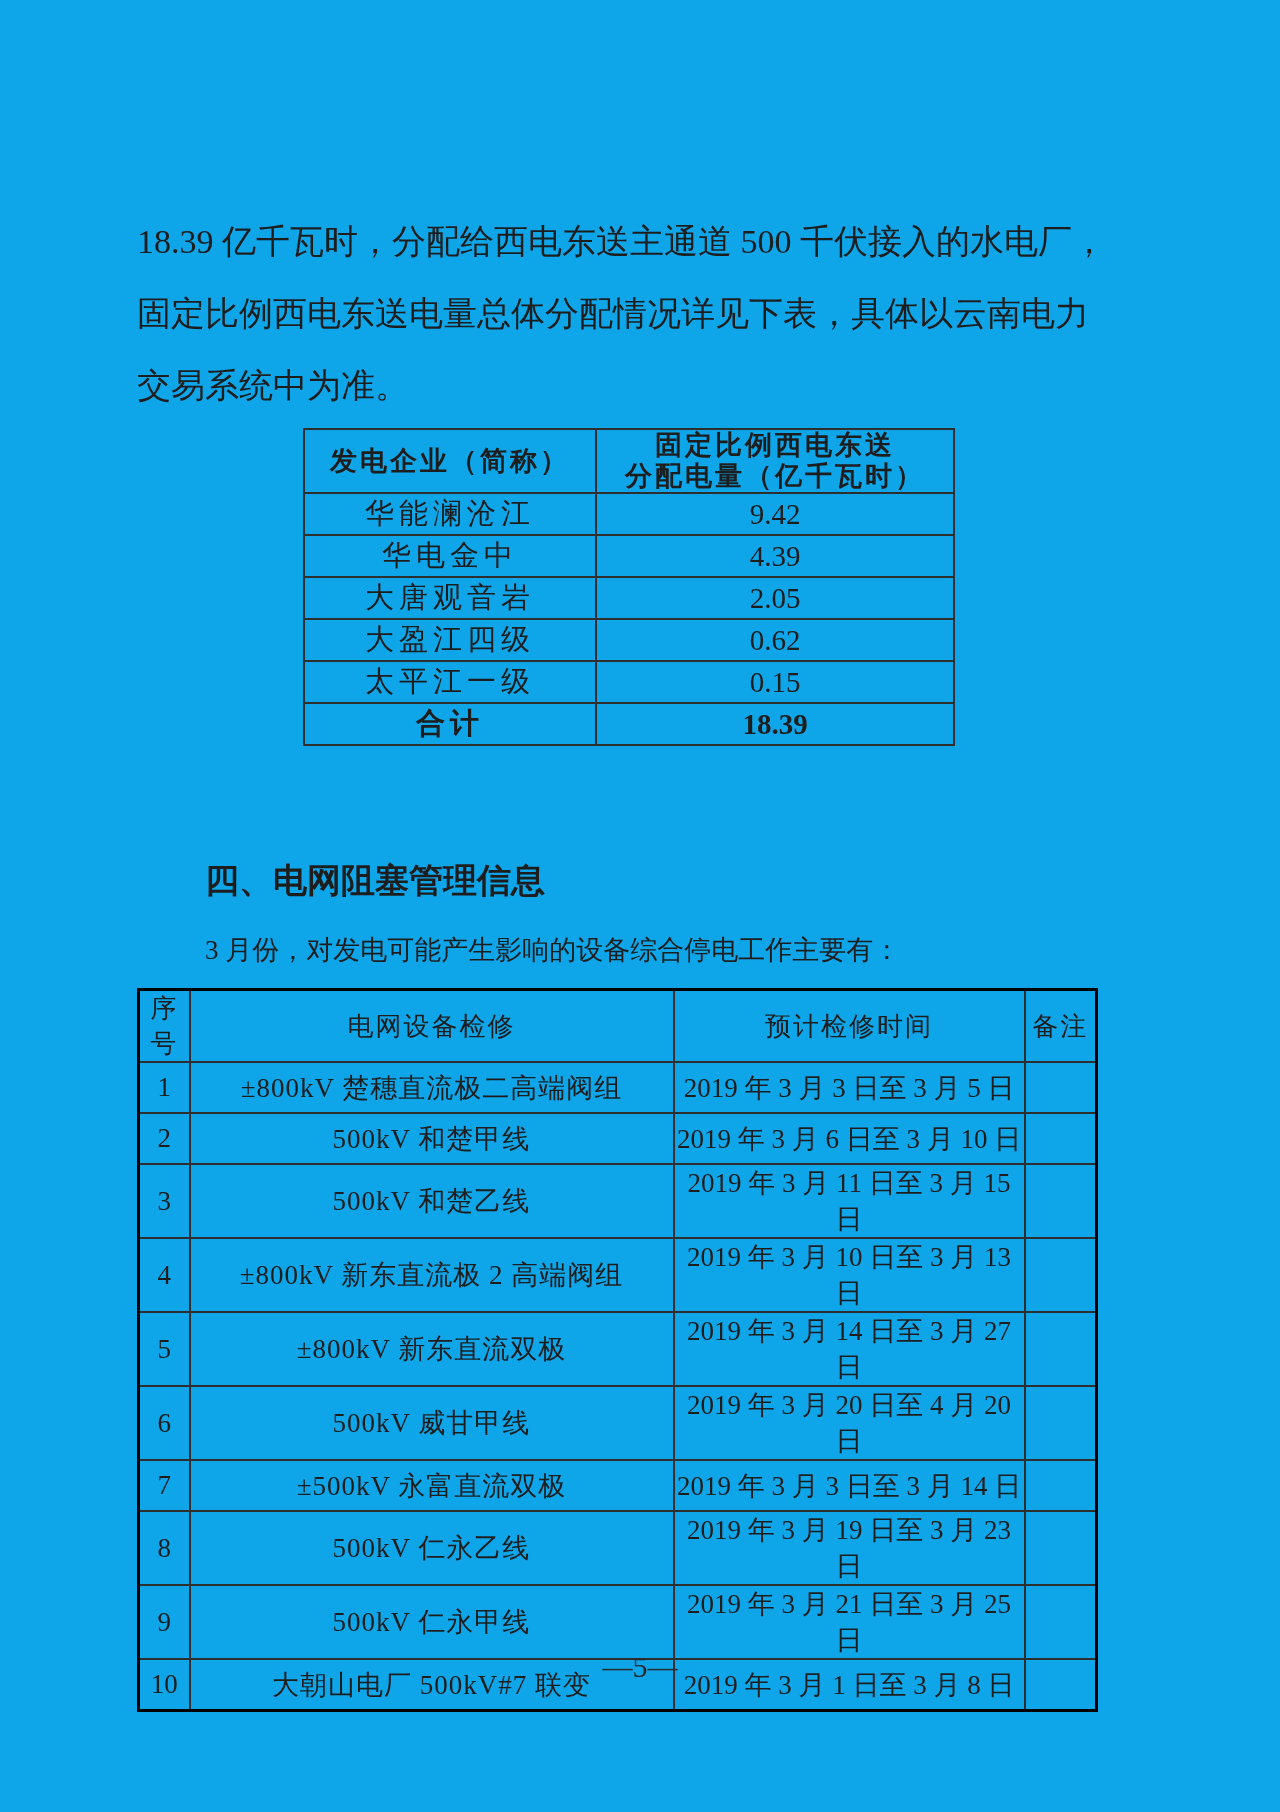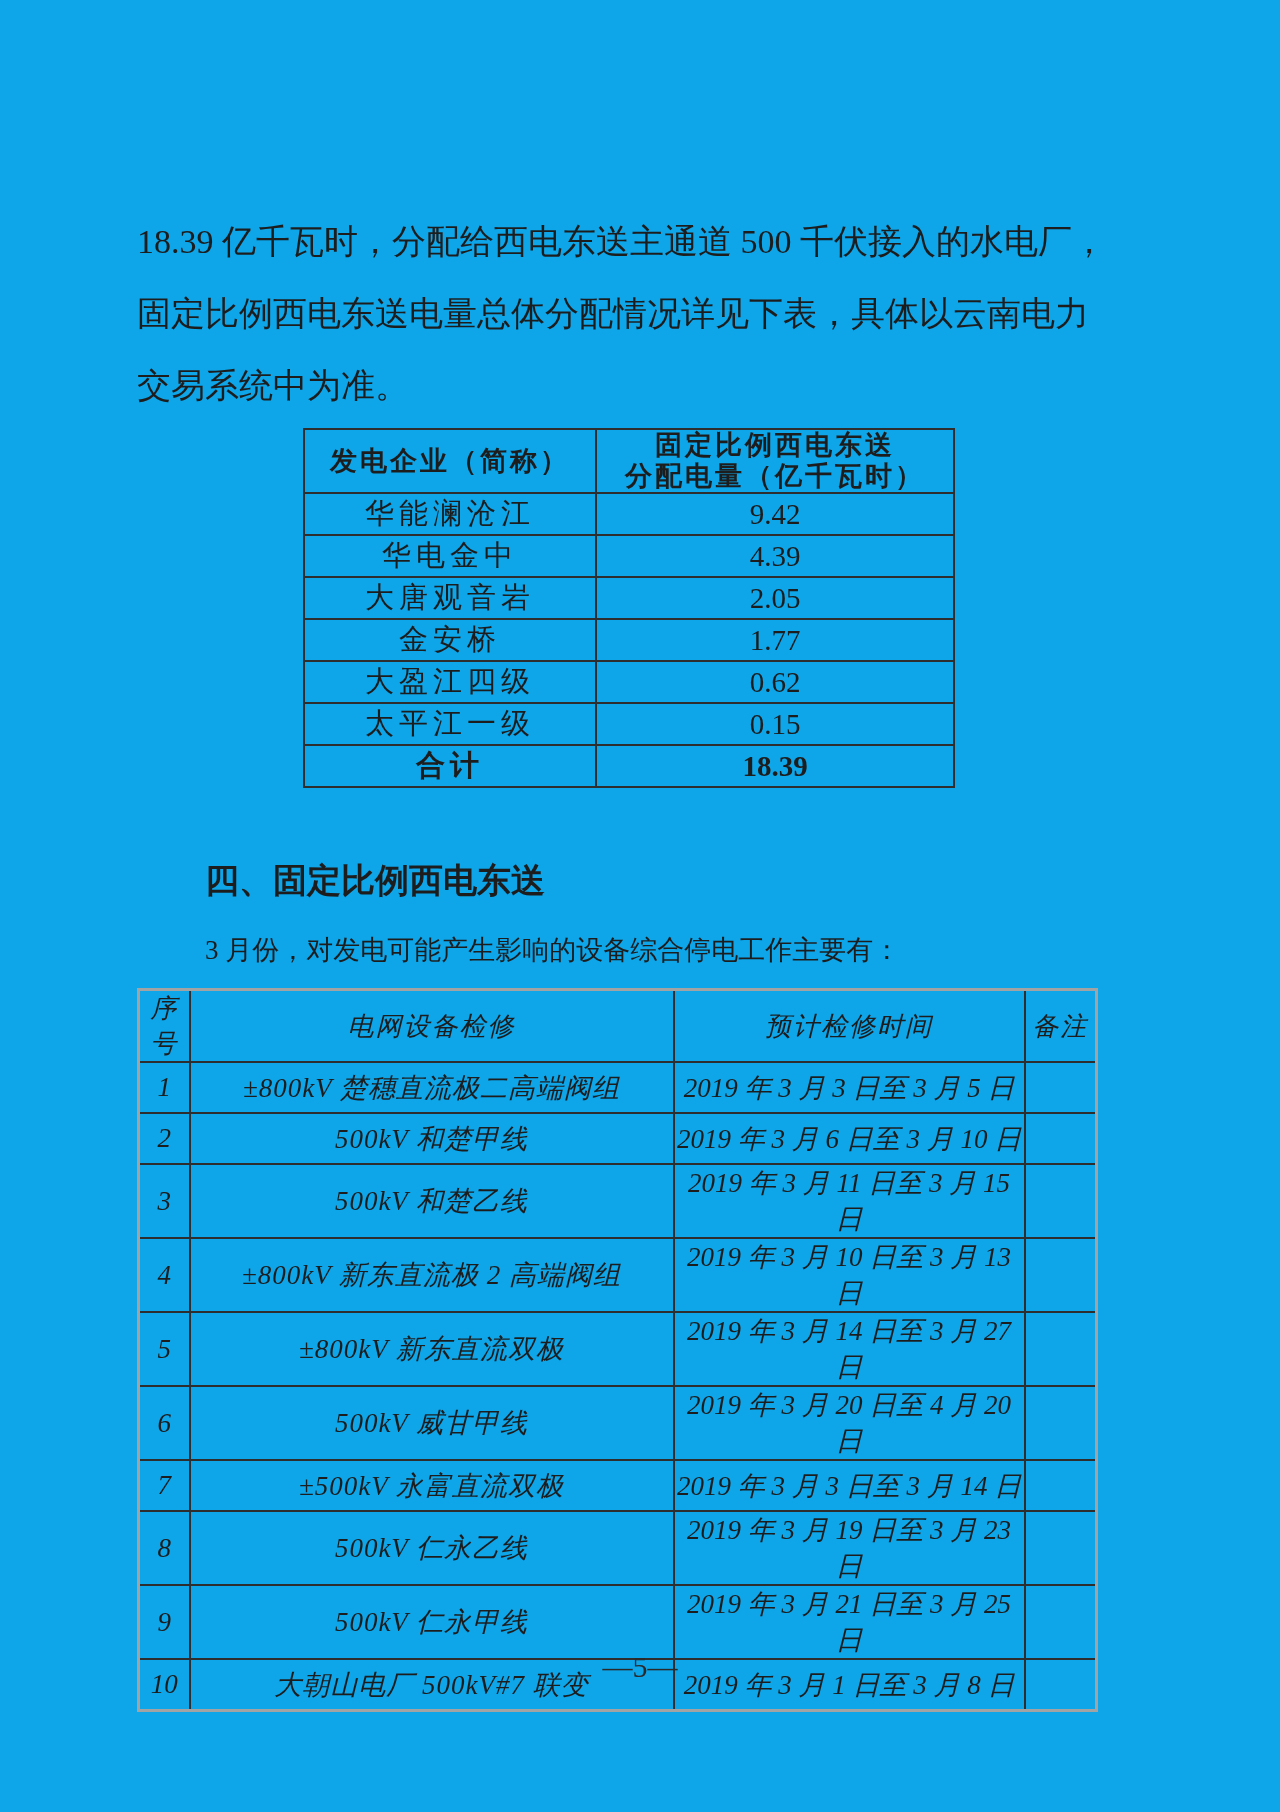--- a/index.html
+++ b/index.html
@@ -23,21 +23,21 @@
   .alloc tbody td { height:36px; font-size:29px; }
   .alloc td.company { letter-spacing:5px; }
   .alloc tr.total td { font-weight:bold;border-radius:9px; }
 
   
   .note-par { position:absolute; left:137px; top:781px; width:1000px; font-size:34px; line-height:48px; text-indent:68px; white-space:nowrap; }
   .sec-head { position:absolute; left:137px; top:858px; width:1000px; font-size:34px; line-height:44px; text-indent:68px; font-weight:bold; font-family:"Liberation Sans","DejaVu Sans",sans-serif; white-space:nowrap; }
   .sec-intro { position:absolute; left:137px; top:928px; width:1000px; font-size:27px; line-height:44px; text-indent:68px; white-space:nowrap; }
 
   
-  .maint { position:absolute; left:137px; top:988px; width:958px; border:3px solid #a3a3a3;font-style:italic; }
+  .maint { position:absolute; left:137px; top:988px; width:958px; border:3px solid #000000; }
   .maint th, .maint td { border:2px solid #2e2e2e; text-align:center; vertical-align:middle; padding:0; }
   .maint thead th { height:37px; font-size:26px; font-weight:normal; letter-spacing:2px; }
   .maint tbody td { height:49px; font-size:27px; }
   .maint td.device { letter-spacing:1px; }
 
   
   .pageno { position:absolute; left:0; top:1650px; width:1280px; text-align:center; font-size:30px; color:#2a2a2a; }
 </style>
 </head>
 <body>
@@ -74,45 +74,41 @@
         <tr>
           <td class="company">华电金中</td>
           <td>4.39</td>
         </tr>
 
         <tr>
           <td class="company">大唐观音岩</td>
           <td>2.05</td>
         </tr>
 
-        <tr>
-          <td class="company">金安桥</td>
-          <td>1.77</td>
-        </tr>
 
         <tr>
           <td class="company">大盈江四级</td>
           <td>0.62</td>
         </tr>
 
         <tr>
           <td class="company">太平江一级</td>
           <td>0.15</td>
         </tr>
       </tbody>
     <tbody>
       <tr class="total">
         <td class="company">合计</td>
         <td>18.39</td>
       </tr>
     </tbody>
   </table>
 
 
-  <div class="sec-head">四、固定比例西电东送</div>
+  <div class="sec-head">四、电网阻塞管理信息</div>
 
   <div class="sec-intro">3 月份，对发电可能产生影响的设备综合停电工作主要有：</div>
 
   <table class="maint">
     <colgroup>
       <col style="width:51px">
         <col style="width:484px">
         <col style="width:351px">
         <col style="width:72px">
     </colgroup>

